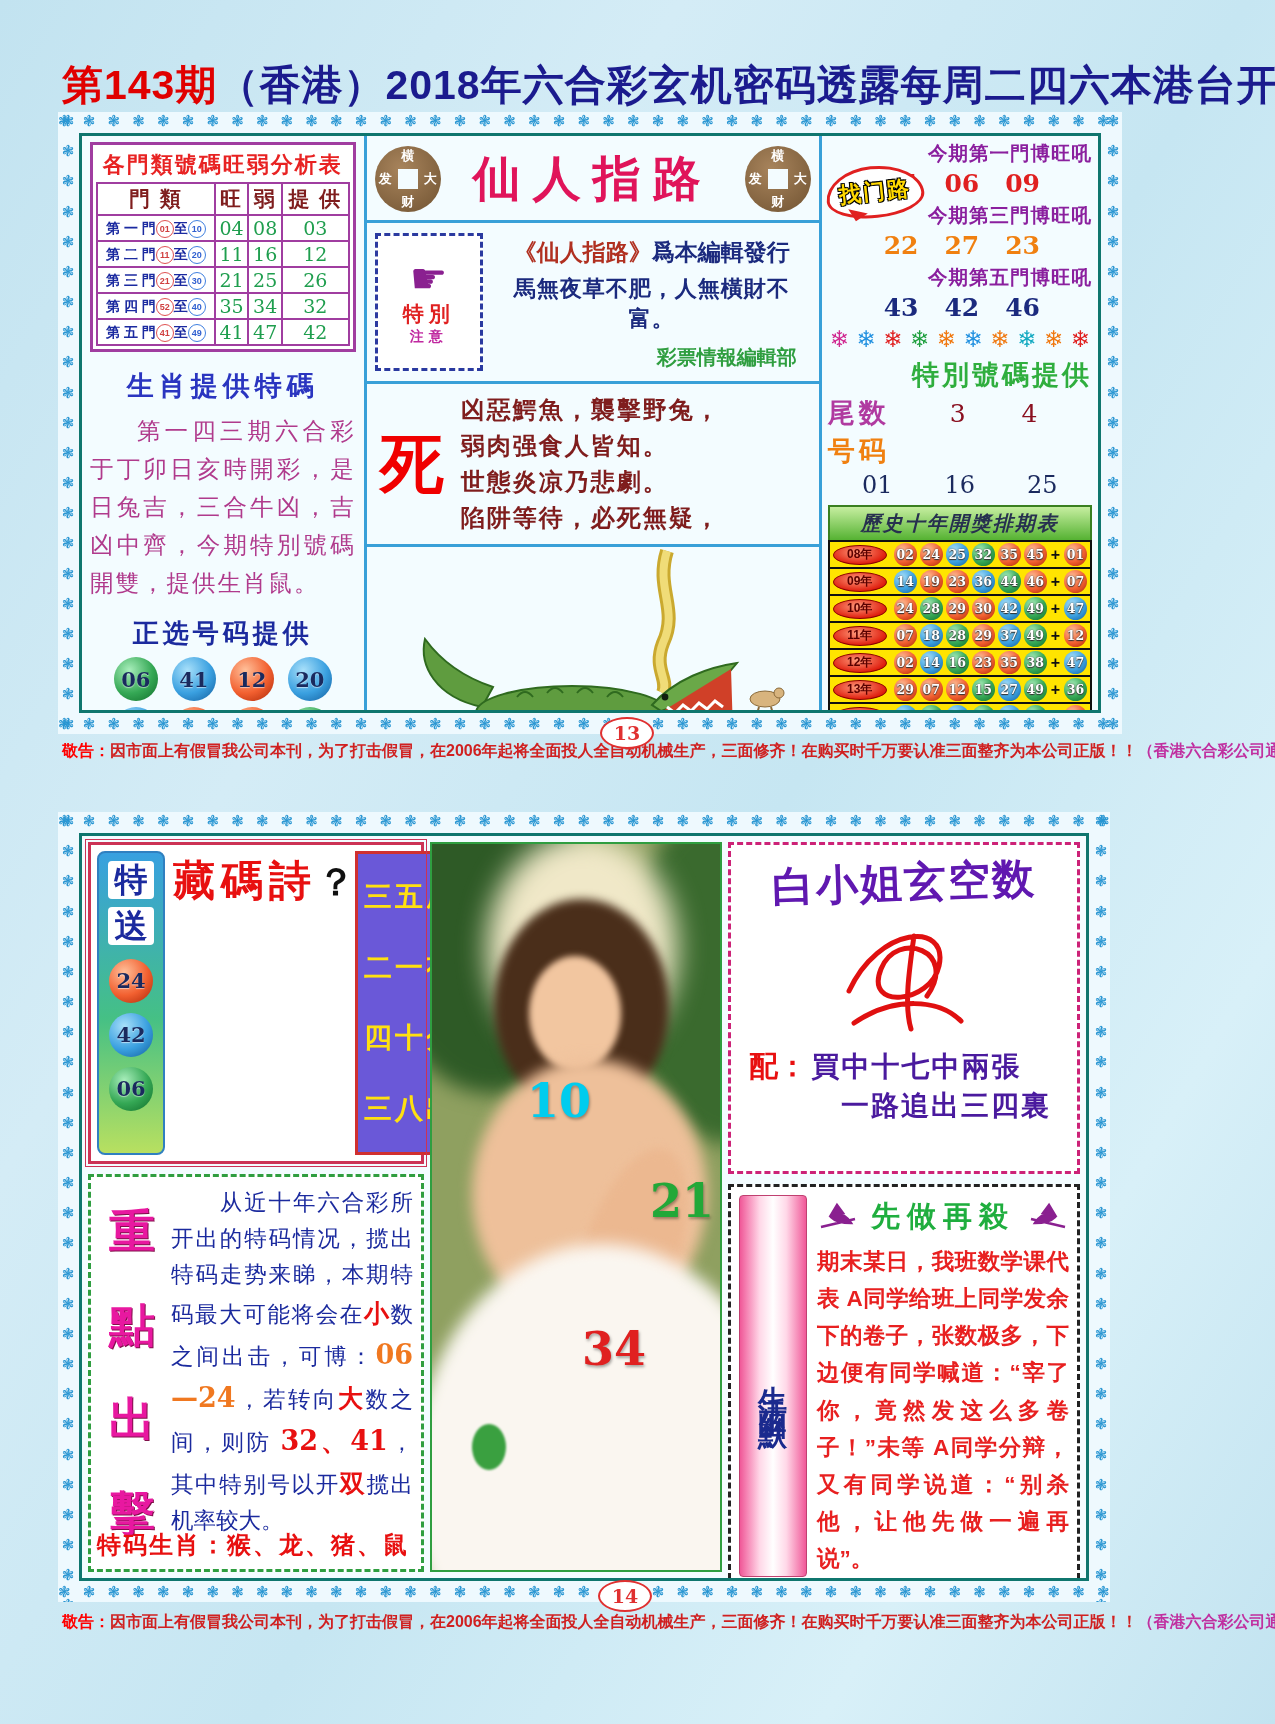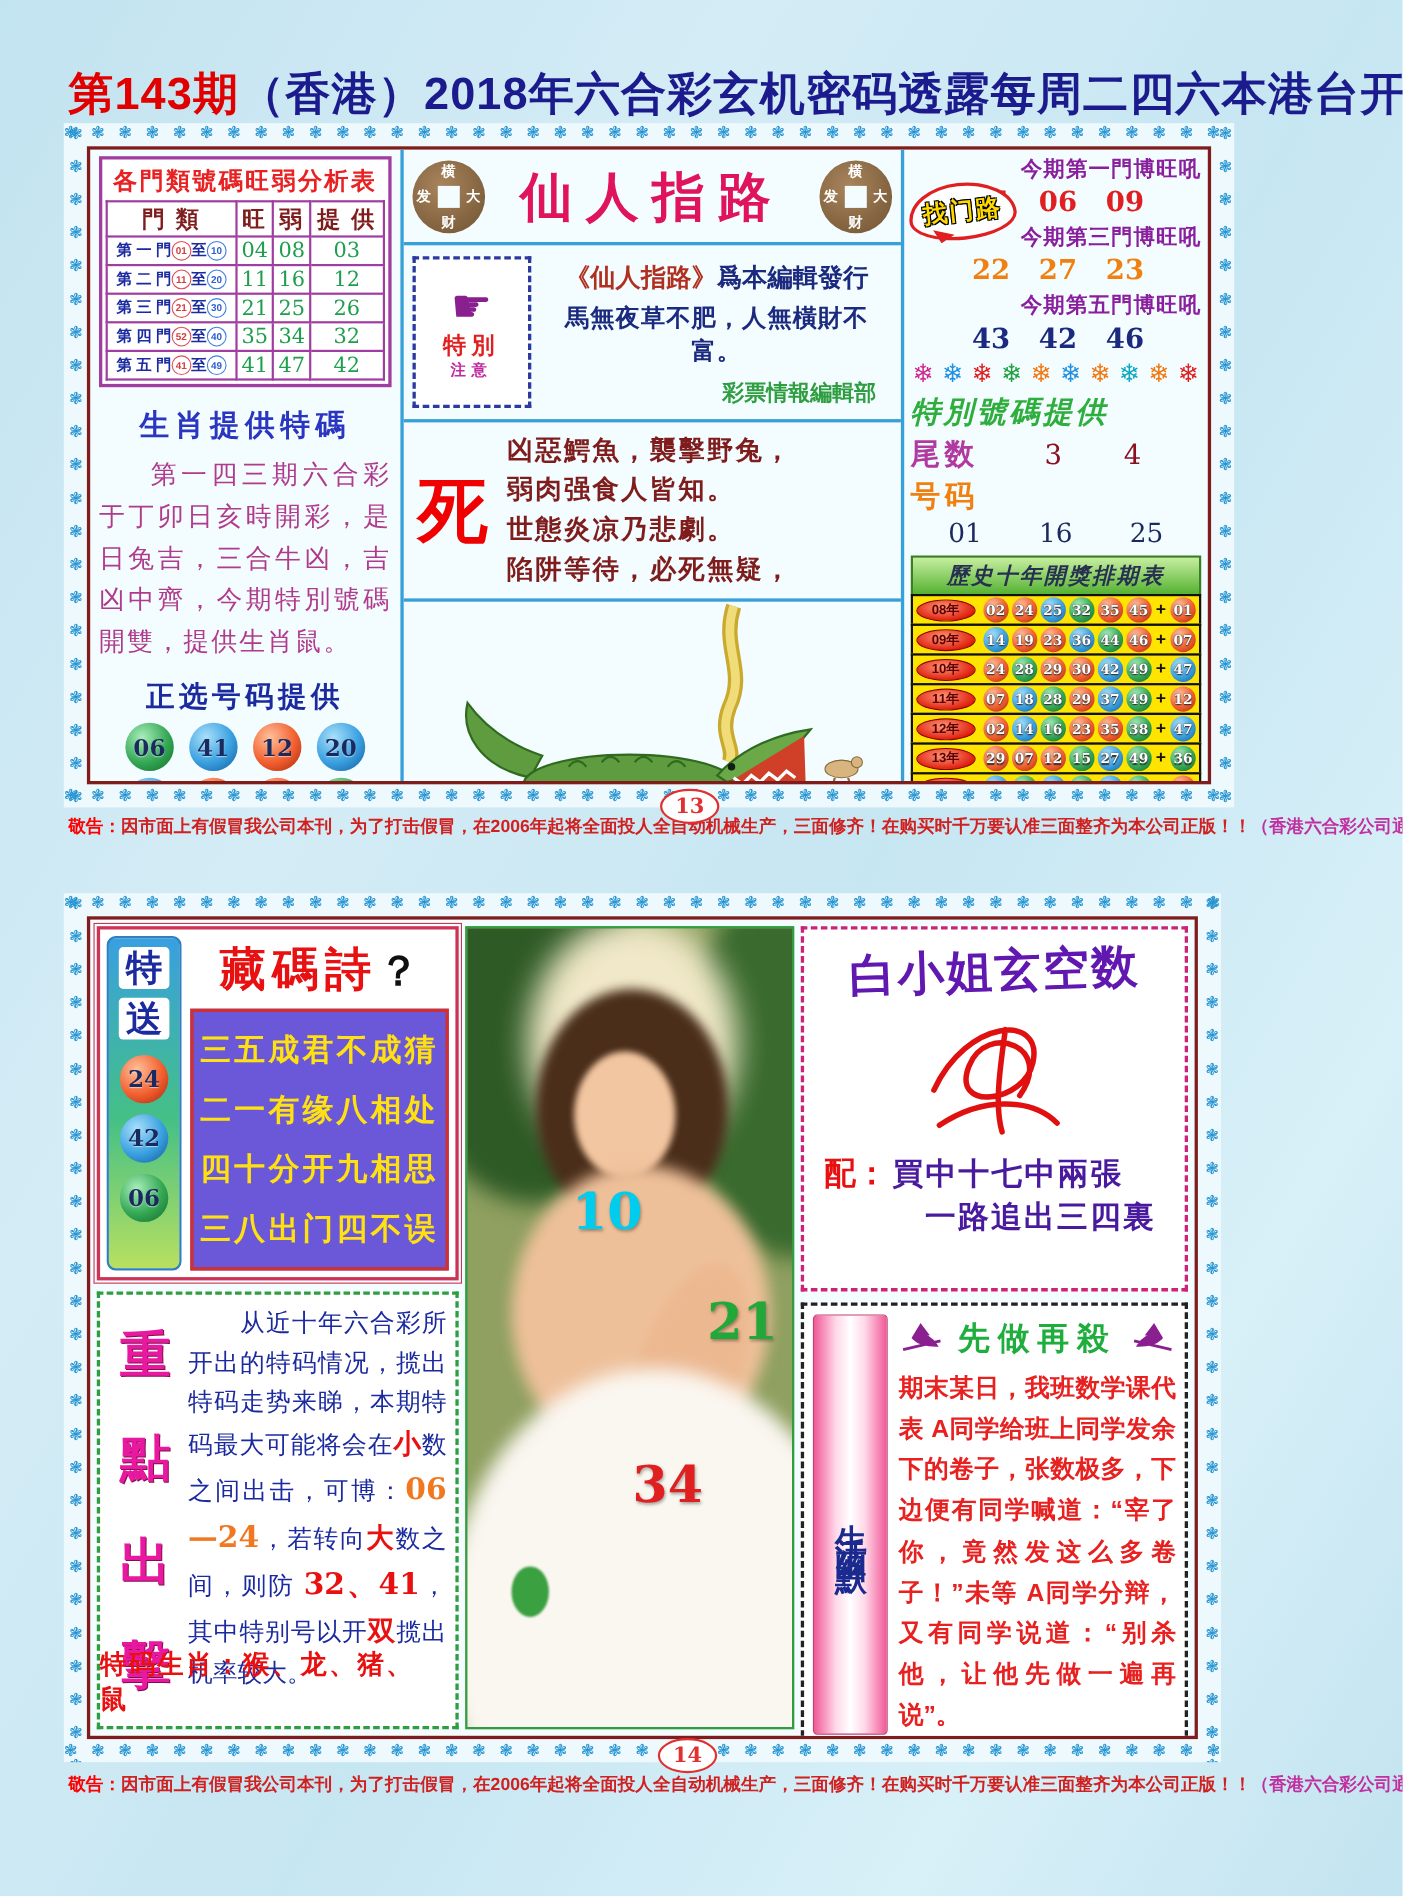--- a/index.html
+++ b/index.html
@@ -14,21 +14,21 @@
   .masthead-line .issue{color:#e00000;}
   .masthead-line .rest{color:#1b1b8e;}
   
   .frame{position:absolute;background:#eef9fe;}
   .frame .pat{position:absolute;color:#2795d2;font-size:15px;line-height:18px;letter-spacing:4px;overflow:hidden;white-space:nowrap;}
   .frame .pat.h{left:0;width:100%;height:19px;}
   .frame .pat.top{top:0;} .frame .pat.bottom{bottom:0;}
   .frame .pat.v{top:0;height:100%;width:19px;writing-mode:vertical-rl;}
   .frame .pat.left{left:0;} .frame .pat.right{right:0;}
   .frame .inner{position:absolute;left:21px;top:21px;right:21px;bottom:21px;
-    border:3px solid #7f1d1d;background:#f3fcff;overflow:hidden;}
+    border:3px solid #0f766e;background:#f3fcff;overflow:hidden;}
   
   .cols{display:flex;height:100%;}
   .col-left{width:300px;padding:6px 8px;box-sizing:border-box;}
   .col-center{flex:1;border-left:3px solid #38a0d8;border-right:3px solid #38a0d8;display:flex;flex-direction:column;}
   .col-right{width:288px;padding:4px 6px;box-sizing:border-box;}
   
   .an-wrap{border:3px solid #a03da0;background:#fff;padding:3px;}
   .an-title{color:#e82222;font-weight:900;font-size:22px;text-align:center;letter-spacing:2px;padding:2px 0;}
   table.an{width:100%;border-collapse:collapse;}
   table.an th,table.an td{border:2px solid #a03da0;text-align:center;padding:1px 2px;}
@@ -82,21 +82,21 @@
   .badge span{color:#ffd800;font-weight:900;font-size:22px;letter-spacing:2px;
     text-shadow:-1px -1px 0 #000,1px -1px 0 #000,-1px 1px 0 #000,1px 1px 0 #000;}
   .badge:after{content:"";position:absolute;left:14px;bottom:-14px;width:0;height:0;
     border:10px solid transparent;border-top-color:#e02020;transform:rotate(18deg);}
   .tip-label{color:#8a1f9e;font-weight:bold;font-size:19.5px;text-align:right;letter-spacing:1px;white-space:nowrap;}
   .tip-nums{display:flex;justify-content:center;gap:26px;font-family:"DejaVu Serif",serif;font-weight:900;font-size:25px;margin:2px 0 4px;}
   .tip-nums.red{color:#e02020;}
   .tip-nums.orange{color:#f08010;}
   .tip-nums.navy{color:#1b2a7e;}
   .snowrow{display:flex;justify-content:space-between;font-size:23px;margin:4px 2px;}
-  .sp-title{color:#2fae3e;font-weight:900;font-size:27px;letter-spacing:3px;text-align:left;margin-top:2px;font-style:italic;}
+  .sp-title{color:#2fae3e;font-weight:900;font-size:27px;letter-spacing:3px;text-align:right;margin-top:2px;}
   .sp-line{display:flex;align-items:baseline;margin-top:2px;}
   .sp-lab1{color:#b03aa0;font-weight:900;font-size:27px;letter-spacing:4px;}
   .sp-tails{color:#8a1020;font-family:"DejaVu Serif",serif;font-size:25px;display:flex;gap:56px;margin-left:60px;}
   .sp-lab2{color:#f08010;font-weight:900;font-size:27px;letter-spacing:4px;}
   .sp-nums{color:#1b2a5e;font-family:"DejaVu Serif",serif;font-size:24px;display:flex;gap:52px;justify-content:center;margin:2px 0 6px;}
   .hist-title{background:linear-gradient(180deg,#c6eea0,#55b232);border:2px solid #3a8020;color:#27304f;
     font-weight:900;font-size:20px;letter-spacing:2px;text-align:center;padding:3px 0;font-style:italic;}
   .hist-row{display:flex;align-items:center;background:#ffe400;border:2px solid #101010;margin-top:-2px;padding:1px 3px;gap:3px;}
   .year{flex:0 0 52px;height:18px;border-radius:50%;border:1px solid #8a0000;margin-right:4px;
     background:radial-gradient(ellipse at 45% 35%,#ff9a7a,#e02010 70%,#a80000);
@@ -114,21 +114,21 @@
   
   .b-cols{display:flex;height:100%;gap:6px;padding:6px;box-sizing:border-box;}
   .b-left{width:336px;display:flex;flex-direction:column;gap:10px;}
   .b-mid{width:332px;position:relative;}
   .b-right{flex:1;display:flex;flex-direction:column;gap:10px;}
   .box1{border:3px solid #cc3355;outline:1px solid #cc3355;outline-offset:2px;background:#fff;
     flex:0 0 322px;display:flex;padding:6px;gap:8px;box-sizing:border-box;}
   .tesong{flex:0 0 64px;border:2px solid #3080c0;border-radius:8px;display:flex;flex-direction:column;align-items:center;
     padding:8px 0 6px;gap:8px;background:linear-gradient(180deg,#38a0e0,#45c085 55%,#b8e060);}
   .tesong .ch{background:#fff;width:46px;text-align:center;border-radius:4px;color:#1b2a9e;font-size:33px;font-weight:900;line-height:1.15;}
-  .poem-side{flex:1;display:flex;flex-direction:column;}
+  .poem-side{flex:1;display:flex;flex-direction:row;}
   .cangma-t{text-align:center;margin:2px 0 8px;white-space:nowrap;}
   .cangma-t .red{color:#e81010;font-weight:900;font-size:42px;letter-spacing:6px;}
   .cangma-t .q{color:#101010;font-weight:900;font-size:38px;}
   .cangma-box{flex:1;background:#6a58d8;border:3px solid #d03030;padding:8px 6px;display:flex;flex-direction:column;justify-content:space-around;}
   .cangma-box div{color:#ffe010;font-size:28px;font-weight:900;letter-spacing:3px;text-align:center;white-space:nowrap;}
   .box2{border:3px dashed #2f9e40;background:#fff;flex:1;display:flex;padding:8px;gap:6px;box-sizing:border-box;position:relative;}
   .zd-label{flex:0 0 66px;display:flex;flex-direction:column;align-items:center;justify-content:space-around;}
   .zd-label span{color:#e818a0;font-size:46px;font-weight:900;text-shadow:1px 1px 0 #80104a;}
   .zd-text{flex:1;color:#1b2a9e;font-size:22.5px;line-height:1.6;text-align:justify;}
   .zd-text .red{color:#e81010;font-weight:900;font-size:25px;}

